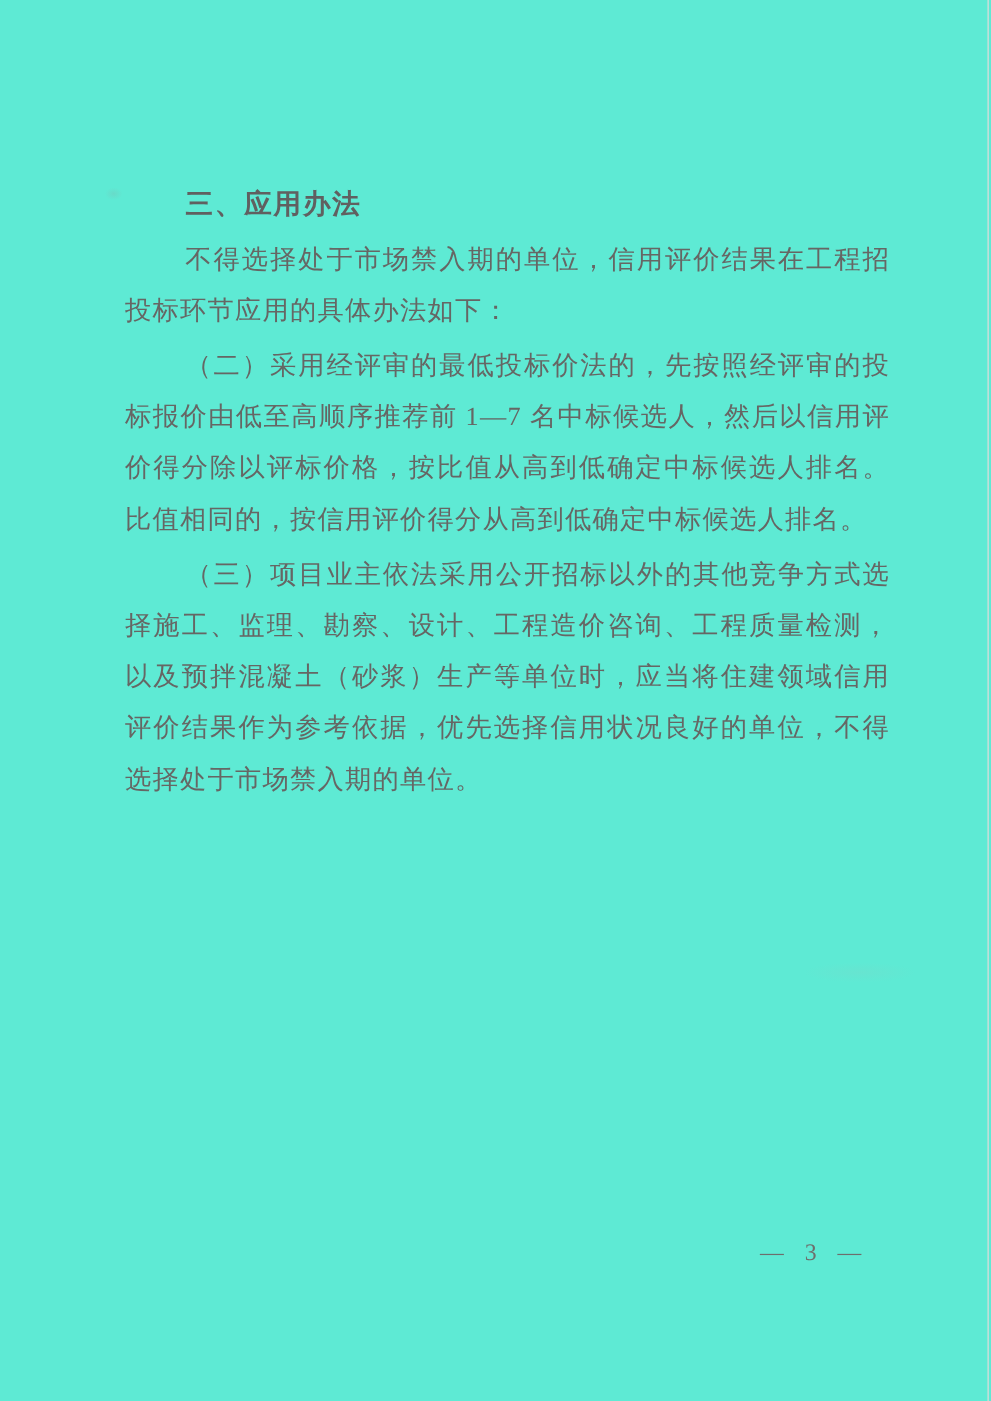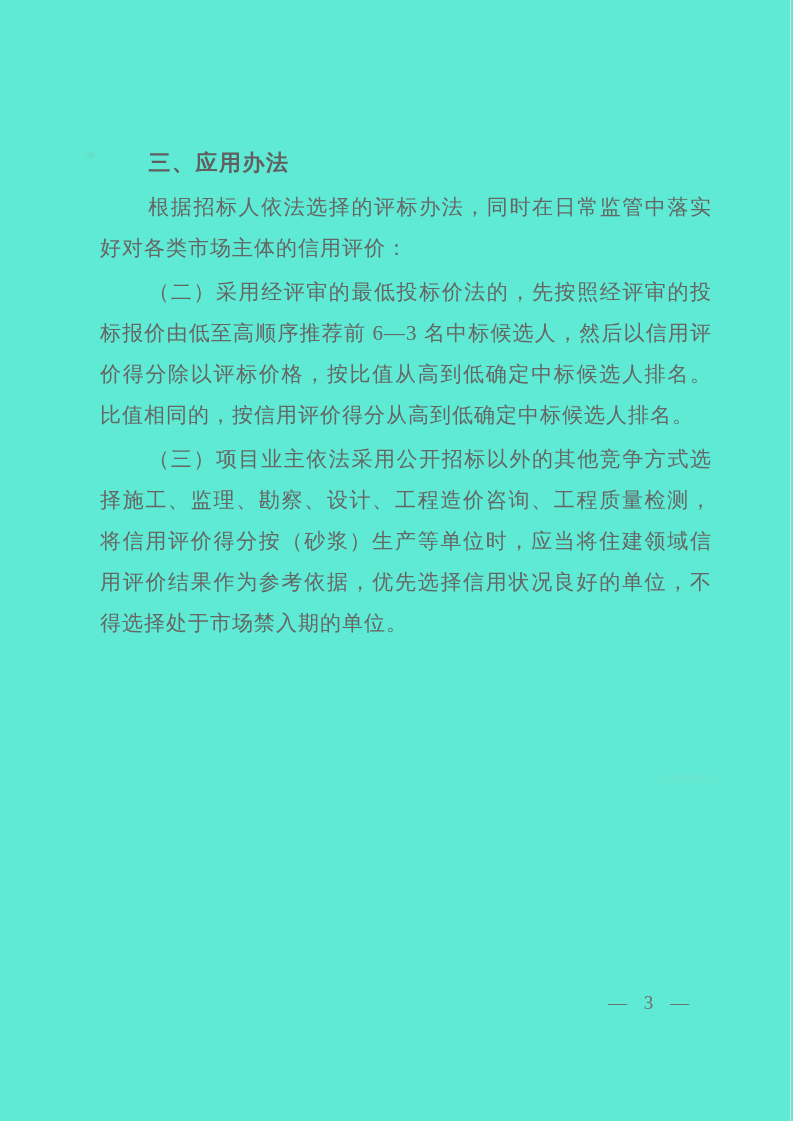--- a/index.html
+++ b/index.html
@@ -79,26 +79,26 @@
   }
 </style>
 </head>
 <body>
 
 <div class="page">
 
   <div class="content">
     <h3>三、应用办法</h3>
 
-    <p>根据招标人依法选择的评标办法，同时在日常监管中落实好对各类市场主体的信用评价：</p>
+    <p>不得选择处于市场禁入期的单位，信用评价结果在工程招投标环节应用的具体办法如下：</p>
 
 
-    <p>（二）采用经评审的最低投标价法的，先按照经评审的投标报价由低至高顺序推荐前 6—3 名中标候选人，然后以信用评价得分除以评标价格，按比值从高到低确定中标候选人排名。比值相同的，按信用评价得分从高到低确定中标候选人排名。</p>
+    <p>（二）采用经评审的最低投标价法的，先按照经评审的投标报价由低至高顺序推荐前 1—7 名中标候选人，然后以信用评价得分除以评标价格，按比值从高到低确定中标候选人排名。比值相同的，按信用评价得分从高到低确定中标候选人排名。</p>
 
-    <p>（三）项目业主依法采用公开招标以外的其他竞争方式选择施工、监理、勘察、设计、工程造价咨询、工程质量检测，将信用评价得分按（砂浆）生产等单位时，应当将住建领域信用评价结果作为参考依据，优先选择信用状况良好的单位，不得选择处于市场禁入期的单位。</p>
+    <p>（三）项目业主依法采用公开招标以外的其他竞争方式选择施工、监理、勘察、设计、工程造价咨询、工程质量检测，以及预拌混凝土（砂浆）生产等单位时，应当将住建领域信用评价结果作为参考依据，优先选择信用状况良好的单位，不得选择处于市场禁入期的单位。</p>
 
 
   </div>
 
   <div class="page-number">— 3 —</div>
 
   <div class="scan-edge-right"></div>
   <div class="scan-smudge-a"></div>
   <div class="scan-smudge-b"></div>
 

